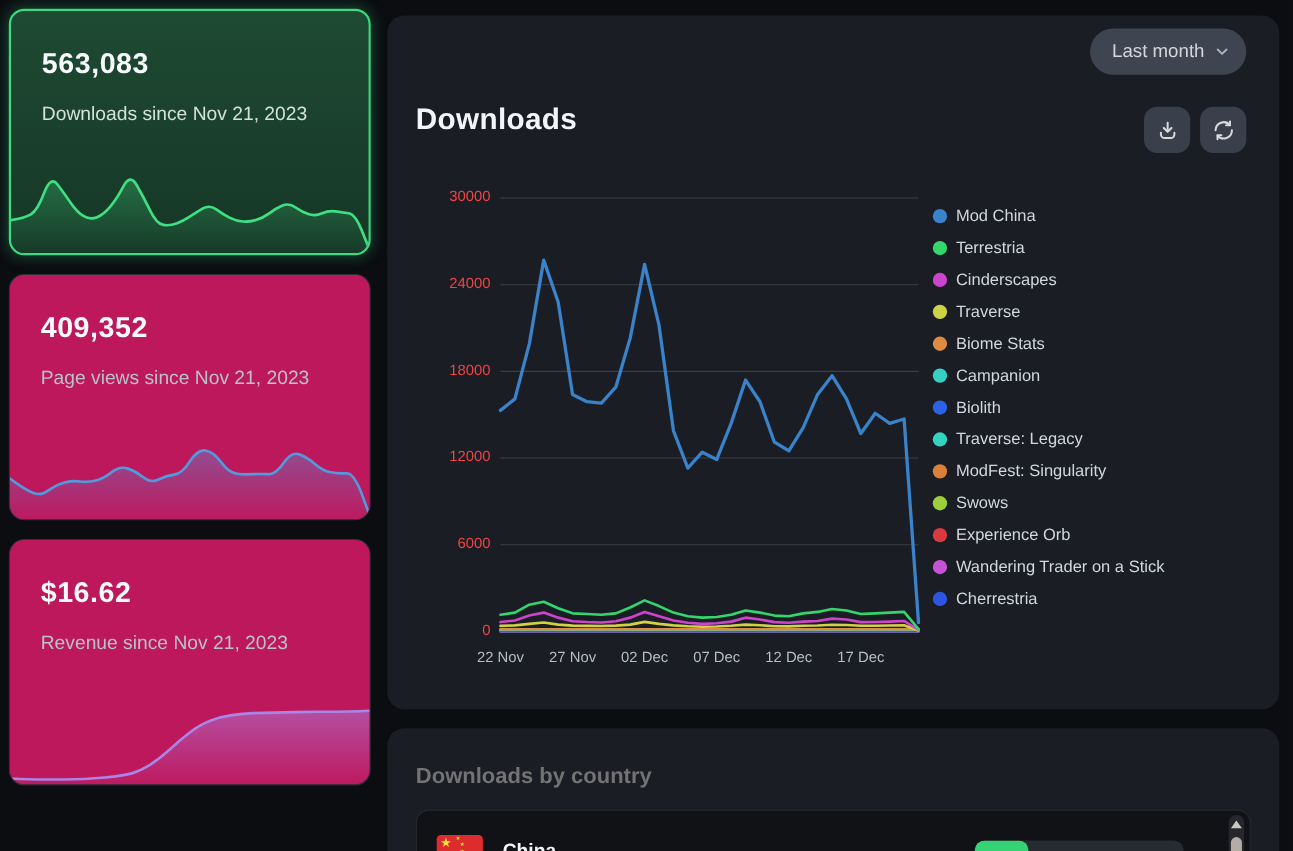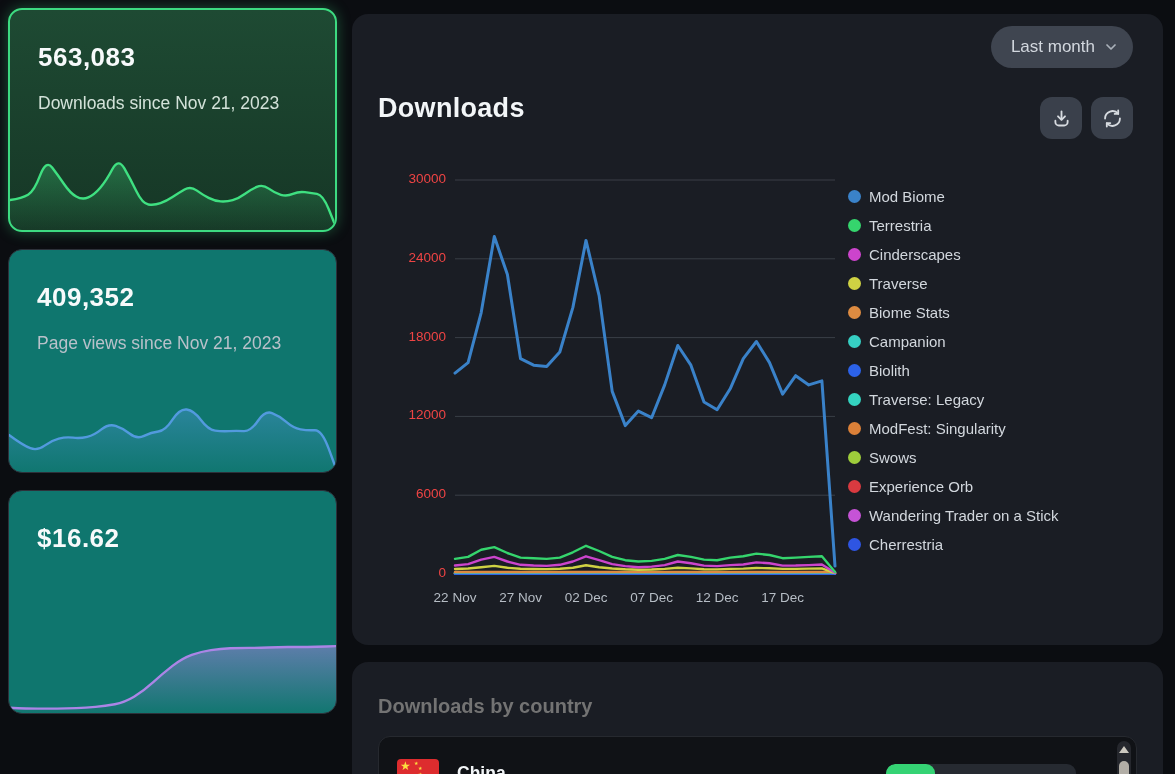--- a/index.html
+++ b/index.html
@@ -3,21 +3,21 @@
 <meta charset="utf-8">
 <style>
   * { margin:0; padding:0; box-sizing:border-box; }
   html,body { width:1175px; height:774px; overflow:hidden; background:#0b0d11;
               font-family:"Liberation Sans","DejaVu Sans",sans-serif; }
   .page { position:relative; width:1175px; height:774px; background:#0b0d11; }
 
   
   .stat-col { position:absolute; left:8px; top:8px; width:329px; }
   .stat-card { position:relative; width:329px; height:224px; border-radius:14px;
-               background:#0f766e; border:1px solid #2d313a; overflow:hidden;
+               background:#be185d; border:1px solid #2d313a; overflow:hidden;
                margin-bottom:17px; cursor:pointer; }
   .stat-card.selected { background:linear-gradient(180deg,#1e4a33 0%,#163726 100%);
                border:2px solid #3ddb81; box-shadow:0 0 14px rgba(61,219,129,.35); }
   .stat-value { position:absolute; left:28px; top:32px; font-size:26px; font-weight:bold;
                 color:#f7fafb; letter-spacing:.5px; }
   .stat-label { position:absolute; left:28px; top:82px; width:250px; font-size:17.5px;
                 line-height:1.32; color:#b9c1ca; }
   .stat-card.selected .stat-label { color:#d3e2d9; }
   .spark { position:absolute; left:0; right:0; bottom:0; width:100%; height:88px; display:block; }
 
@@ -104,20 +104,21 @@
               <stop offset="0%" stop-color="#529ade" stop-opacity="0.4"></stop>
               <stop offset="100%" stop-color="#529ade" stop-opacity="0.02"></stop>
             </linearGradient>
           </defs>
           <path d="M0,23.200000000000003 Q4.3478260869565215,28 6.521739130434782,29.2 Q8.695652173913043,30.4 10.869565217391305,28 Q13.043478260869565,25.6 15.217391304347824,24.8 Q17.391304347826086,24 19.565217391304348,24.4 Q21.73913043478261,24.8 23.913043478260867,24 Q26.08695652173913,23.200000000000003 28.26086956521739,20.6 Q30.434782608695656,18 32.608695652173914,19 Q34.78260869565217,20 36.95652173913044,22.6 Q39.130434782608695,25.2 41.30434782608695,23.6 Q43.47826086956522,22 45.652173913043484,21.6 Q47.82608695652174,21.200000000000003 50,16.200000000000003 Q52.17391304347826,11.200000000000001 54.347826086956516,11.600000000000001 Q56.52173913043478,12.000000000000002 58.69565217391305,16.400000000000002 Q60.86956521739131,20.8 63.04347826086957,21.200000000000003 Q65.21739130434783,21.6 67.3913043478261,21.400000000000002 Q69.56521739130434,21.200000000000003 71.7391304347826,21.400000000000002 Q73.91304347826086,21.6 76.08695652173913,16.8 Q78.26086956521739,12.000000000000002 80.43478260869566,13.2 Q82.6086956521739,14.399999999999999 84.78260869565217,17.2 Q86.95652173913044,20 89.13043478260869,20.6 Q91.30434782608695,21.200000000000003 93.47826086956522,21 Q95.65217391304348,20.8 97.82608695652175,29.6 L100,38.4 L100,40 L0,40 Z" fill="url(#g1)" stroke="none"></path>
           <path d="M0,23.200000000000003 Q4.3478260869565215,28 6.521739130434782,29.2 Q8.695652173913043,30.4 10.869565217391305,28 Q13.043478260869565,25.6 15.217391304347824,24.8 Q17.391304347826086,24 19.565217391304348,24.4 Q21.73913043478261,24.8 23.913043478260867,24 Q26.08695652173913,23.200000000000003 28.26086956521739,20.6 Q30.434782608695656,18 32.608695652173914,19 Q34.78260869565217,20 36.95652173913044,22.6 Q39.130434782608695,25.2 41.30434782608695,23.6 Q43.47826086956522,22 45.652173913043484,21.6 Q47.82608695652174,21.200000000000003 50,16.200000000000003 Q52.17391304347826,11.200000000000001 54.347826086956516,11.600000000000001 Q56.52173913043478,12.000000000000002 58.69565217391305,16.400000000000002 Q60.86956521739131,20.8 63.04347826086957,21.200000000000003 Q65.21739130434783,21.6 67.3913043478261,21.400000000000002 Q69.56521739130434,21.200000000000003 71.7391304347826,21.400000000000002 Q73.91304347826086,21.6 76.08695652173913,16.8 Q78.26086956521739,12.000000000000002 80.43478260869566,13.2 Q82.6086956521739,14.399999999999999 84.78260869565217,17.2 Q86.95652173913044,20 89.13043478260869,20.6 Q91.30434782608695,21.200000000000003 93.47826086956522,21 Q95.65217391304348,20.8 97.82608695652175,29.6 L100,38.4" fill="none" stroke="#529ade" stroke-width="2.4" stroke-linejoin="round" stroke-linecap="round" vector-effect="non-scaling-stroke"></path>
         </svg>
     </div>
     <div class="stat-card">
       <div class="stat-value">$16.62</div>
+      <div class="stat-label">Revenue since Nov 21, 2023</div>
       <svg class="spark" viewBox="0 0 100 40" preserveAspectRatio="none">
           <defs>
             <linearGradient id="g2" x1="0" y1="0" x2="0" y2="1">
               <stop offset="0%" stop-color="#ab85e6" stop-opacity="0.5"></stop>
               <stop offset="100%" stop-color="#ab85e6" stop-opacity="0.02"></stop>
             </linearGradient>
           </defs>
           <path d="M0,37.599999999999994 Q5.88235294117647,38 8.823529411764705,38 Q11.76470588235294,38 14.705882352941178,38 Q17.647058823529413,38 20.588235294117645,37.8 Q23.52941176470588,37.599999999999994 26.470588235294116,37.2 Q29.411764705882355,36.800000000000004 32.352941176470594,36 Q35.294117647058826,35.2 38.23529411764706,32.6 Q41.17647058823529,30 44.11764705882352,26 Q47.05882352941176,22 50,18.6 Q52.94117647058824,15.2 55.88235294117648,13.600000000000001 Q58.82352941176471,12.000000000000002 61.76470588235294,11.400000000000002 Q64.70588235294117,10.8 67.64705882352942,10.600000000000001 Q70.58823529411765,10.4 73.52941176470588,10.4 Q76.47058823529412,10.4 79.41176470588235,10.2 Q82.35294117647058,10 85.29411764705881,10 Q88.23529411764706,10 91.17647058823529,10 Q94.11764705882352,10 97.05882352941177,9.8 L100,9.6 L100,40 L0,40 Z" fill="url(#g2)" stroke="none"></path>
           <path d="M0,37.599999999999994 Q5.88235294117647,38 8.823529411764705,38 Q11.76470588235294,38 14.705882352941178,38 Q17.647058823529413,38 20.588235294117645,37.8 Q23.52941176470588,37.599999999999994 26.470588235294116,37.2 Q29.411764705882355,36.800000000000004 32.352941176470594,36 Q35.294117647058826,35.2 38.23529411764706,32.6 Q41.17647058823529,30 44.11764705882352,26 Q47.05882352941176,22 50,18.6 Q52.94117647058824,15.2 55.88235294117648,13.600000000000001 Q58.82352941176471,12.000000000000002 61.76470588235294,11.400000000000002 Q64.70588235294117,10.8 67.64705882352942,10.600000000000001 Q70.58823529411765,10.4 73.52941176470588,10.4 Q76.47058823529412,10.4 79.41176470588235,10.2 Q82.35294117647058,10 85.29411764705881,10 Q88.23529411764706,10 91.17647058823529,10 Q94.11764705882352,10 97.05882352941177,9.8 L100,9.6" fill="none" stroke="#ab85e6" stroke-width="2.4" stroke-linejoin="round" stroke-linecap="round" vector-effect="non-scaling-stroke"></path>
         </svg>
@@ -171,21 +172,21 @@
           <polyline points="0.0,392.5 13.1,392.5 26.2,392.5 39.3,392.5 52.4,392.5 65.5,392.5 78.6,392.5 91.7,392.5 104.8,392.5 117.9,392.5 131.0,392.5 144.1,392.5 157.2,392.5 170.3,392.5 183.4,392.5 196.6,392.5 209.7,392.5 222.8,392.5 235.9,392.5 249.0,392.5 262.1,392.5 275.2,392.5 288.3,392.5 301.4,392.5 314.5,392.5 327.6,392.5 340.7,392.5 353.8,392.5 366.9,392.5 380.0,392.5" fill="none" stroke="#36cfc3" stroke-width="2.4" stroke-linejoin="round" stroke-linecap="round"></polyline>
           <polyline points="0.0,392.0 13.1,392.0 26.2,392.0 39.3,392.0 52.4,392.0 65.5,392.0 78.6,392.0 91.7,392.0 104.8,392.0 117.9,392.0 131.0,392.0 144.1,392.0 157.2,392.0 170.3,392.0 183.4,392.0 196.6,392.0 209.7,392.0 222.8,392.0 235.9,392.0 249.0,392.0 262.1,392.0 275.2,392.0 288.3,392.0 301.4,392.0 314.5,392.0 327.6,392.0 340.7,392.0 353.8,392.0 366.9,392.0 380.0,392.0" fill="none" stroke="#dd8b41" stroke-width="2.4" stroke-linejoin="round" stroke-linecap="round"></polyline>
           <polyline points="0.0,389.0 13.1,388.5 26.2,387.2 39.3,385.9 52.4,387.8 65.5,388.7 78.6,389.0 91.7,389.1 104.8,388.7 117.9,387.8 131.0,385.3 144.1,387.2 157.2,388.5 170.3,389.3 183.4,389.8 196.6,389.5 209.7,388.9 222.8,387.8 235.9,388.4 249.0,389.3 262.1,389.4 275.2,388.9 288.3,388.6 301.4,388.0 314.5,388.2 327.6,388.9 340.7,388.9 353.8,388.6 366.9,388.4 380.0,393.1" fill="none" stroke="#cfd243" stroke-width="2.4" stroke-linejoin="round" stroke-linecap="round"></polyline>
           <polyline points="0.0,385.5 13.1,384.1 26.2,379.6 39.3,376.9 52.4,381.5 65.5,384.8 78.6,385.5 91.7,385.9 104.8,384.8 117.9,381.5 131.0,376.3 144.1,380.2 157.2,384.1 170.3,386.1 183.4,387.2 196.6,386.6 209.7,385.1 222.8,381.5 235.9,383.2 249.0,385.6 262.1,386.1 275.2,385.1 288.3,384.5 301.4,382.4 314.5,383.2 327.6,385.6 340.7,385.5 353.8,385.1 366.9,384.5 380.0,392.7" fill="none" stroke="#cc44cc" stroke-width="2.4" stroke-linejoin="round" stroke-linecap="round"></polyline>
           <polyline points="0.0,378.9 13.1,376.9 26.2,369.7 39.3,367.1 52.4,373.0 65.5,377.6 78.6,378.2 91.7,378.9 104.8,377.6 117.9,372.3 131.0,365.8 144.1,371.0 157.2,376.9 170.3,380.2 183.4,381.5 196.6,380.9 209.7,378.9 222.8,375.0 235.9,376.9 249.0,379.6 262.1,380.2 275.2,377.6 288.3,376.3 301.4,373.6 314.5,375.0 327.6,378.2 340.7,377.6 353.8,376.9 366.9,376.3 380.0,392.0" fill="none" stroke="#35d56d" stroke-width="2.4" stroke-linejoin="round" stroke-linecap="round"></polyline>
           <polyline points="0.0,193.1 13.1,182.6 26.2,132.6 39.3,56.5 52.4,94.6 65.5,178.6 78.6,185.2 91.7,186.5 104.8,172.0 117.9,127.4 131.0,60.4 144.1,115.6 157.2,211.4 170.3,245.6 183.4,231.1 196.6,237.7 209.7,204.9 222.8,165.5 235.9,185.2 249.0,222.0 262.1,229.8 275.2,208.8 288.3,178.6 301.4,161.5 314.5,182.6 327.6,214.1 340.7,195.7 353.8,204.9 366.9,200.9 380.0,386.1" fill="none" stroke="#3a82c9" stroke-width="3" stroke-linejoin="round" stroke-linecap="round"></polyline>
         </svg>
       <ul class="legend" id="legend">
           <li>
             <span class="dot" style="background: rgb(58, 130, 201);"></span>
-            <span>Mod Biome</span>
+            <span>Mod China</span>
           </li>
           <li>
             <span class="dot" style="background: rgb(53, 213, 109);"></span>
             <span>Terrestria</span>
           </li>
           <li>
             <span class="dot" style="background: rgb(204, 68, 204);"></span>
             <span>Cinderscapes</span>
           </li>
           <li>

